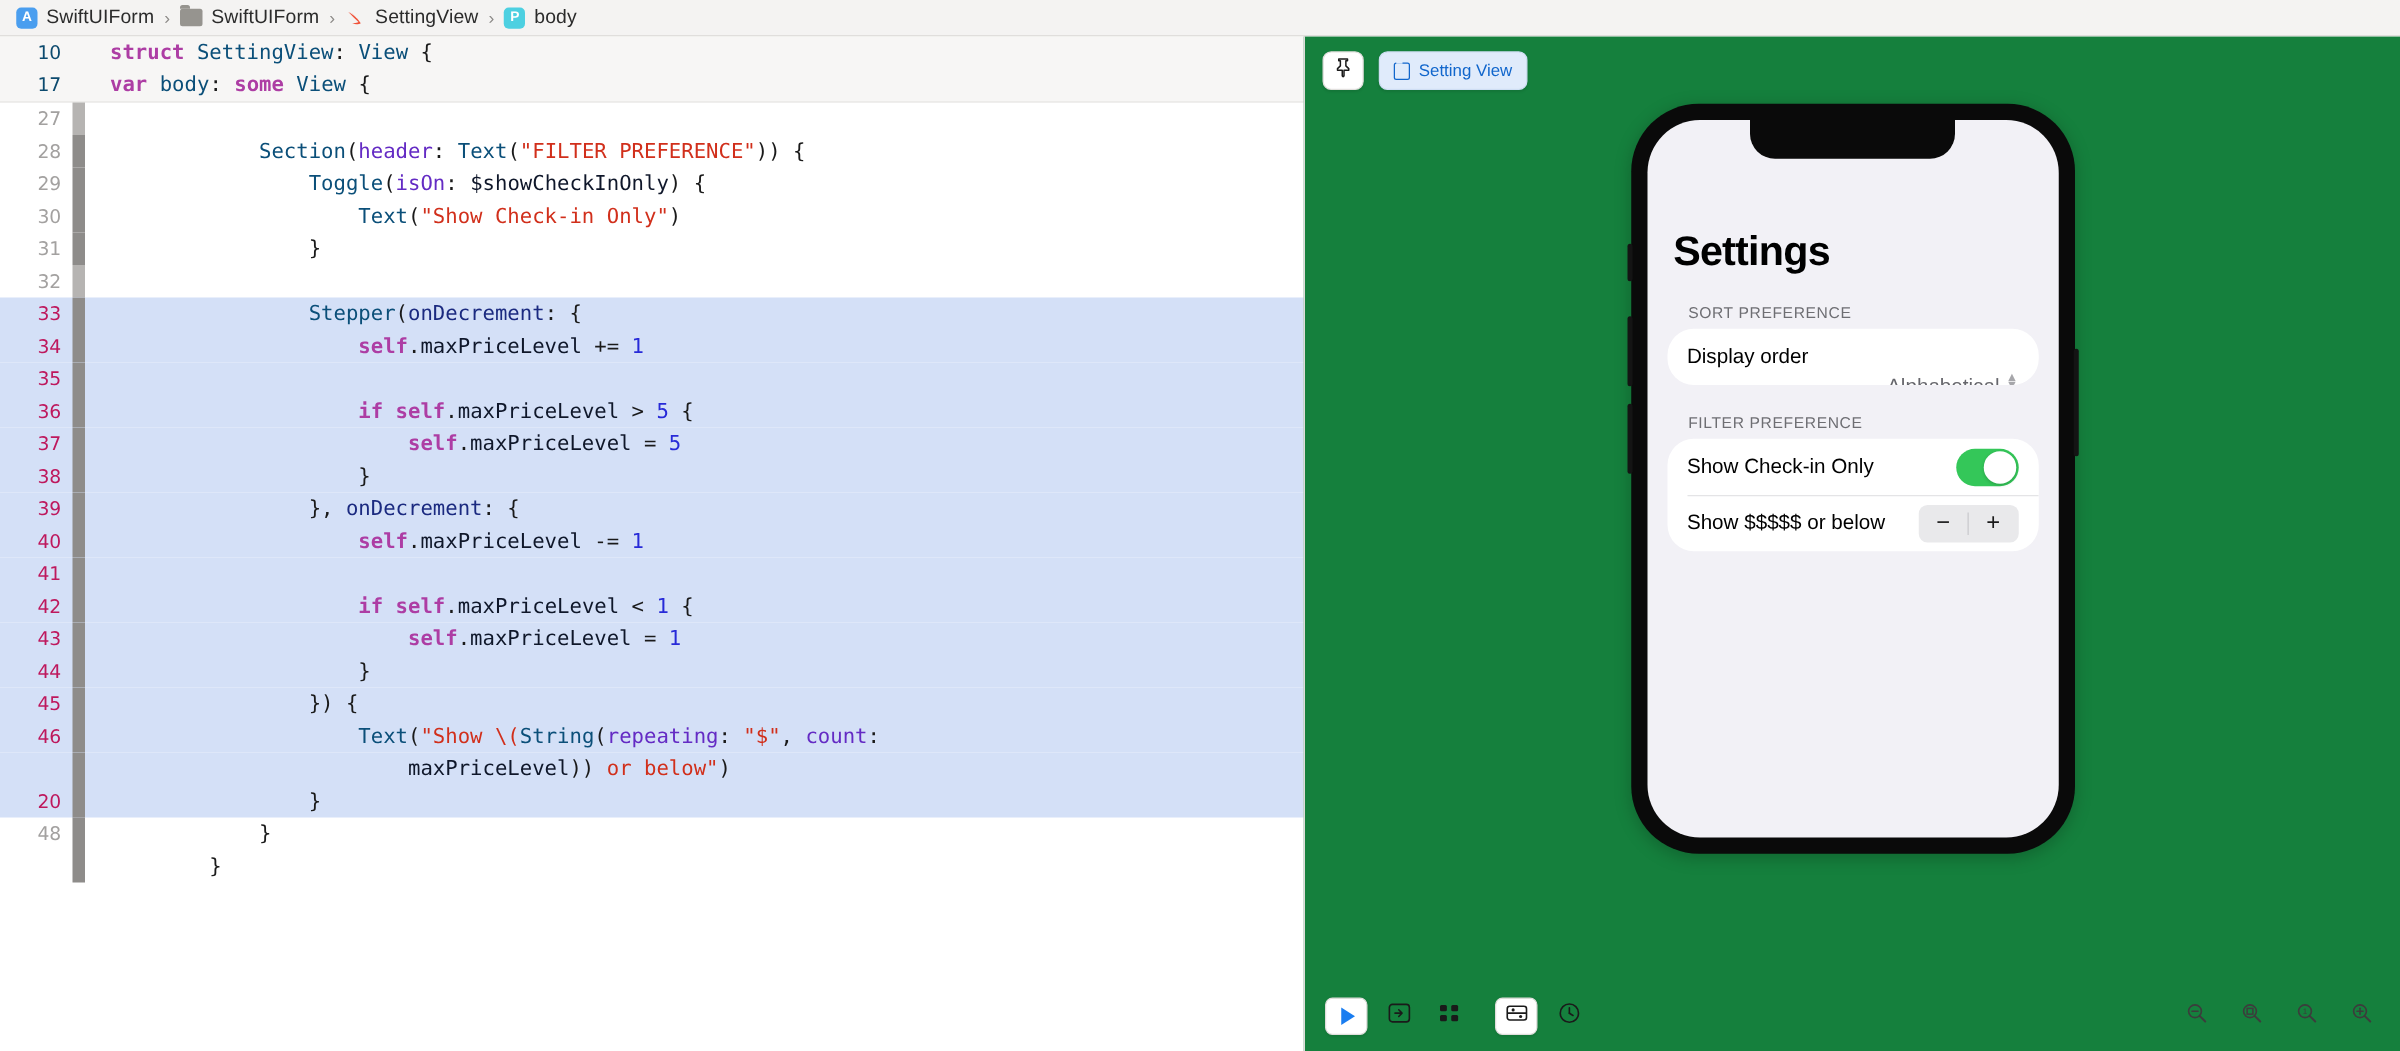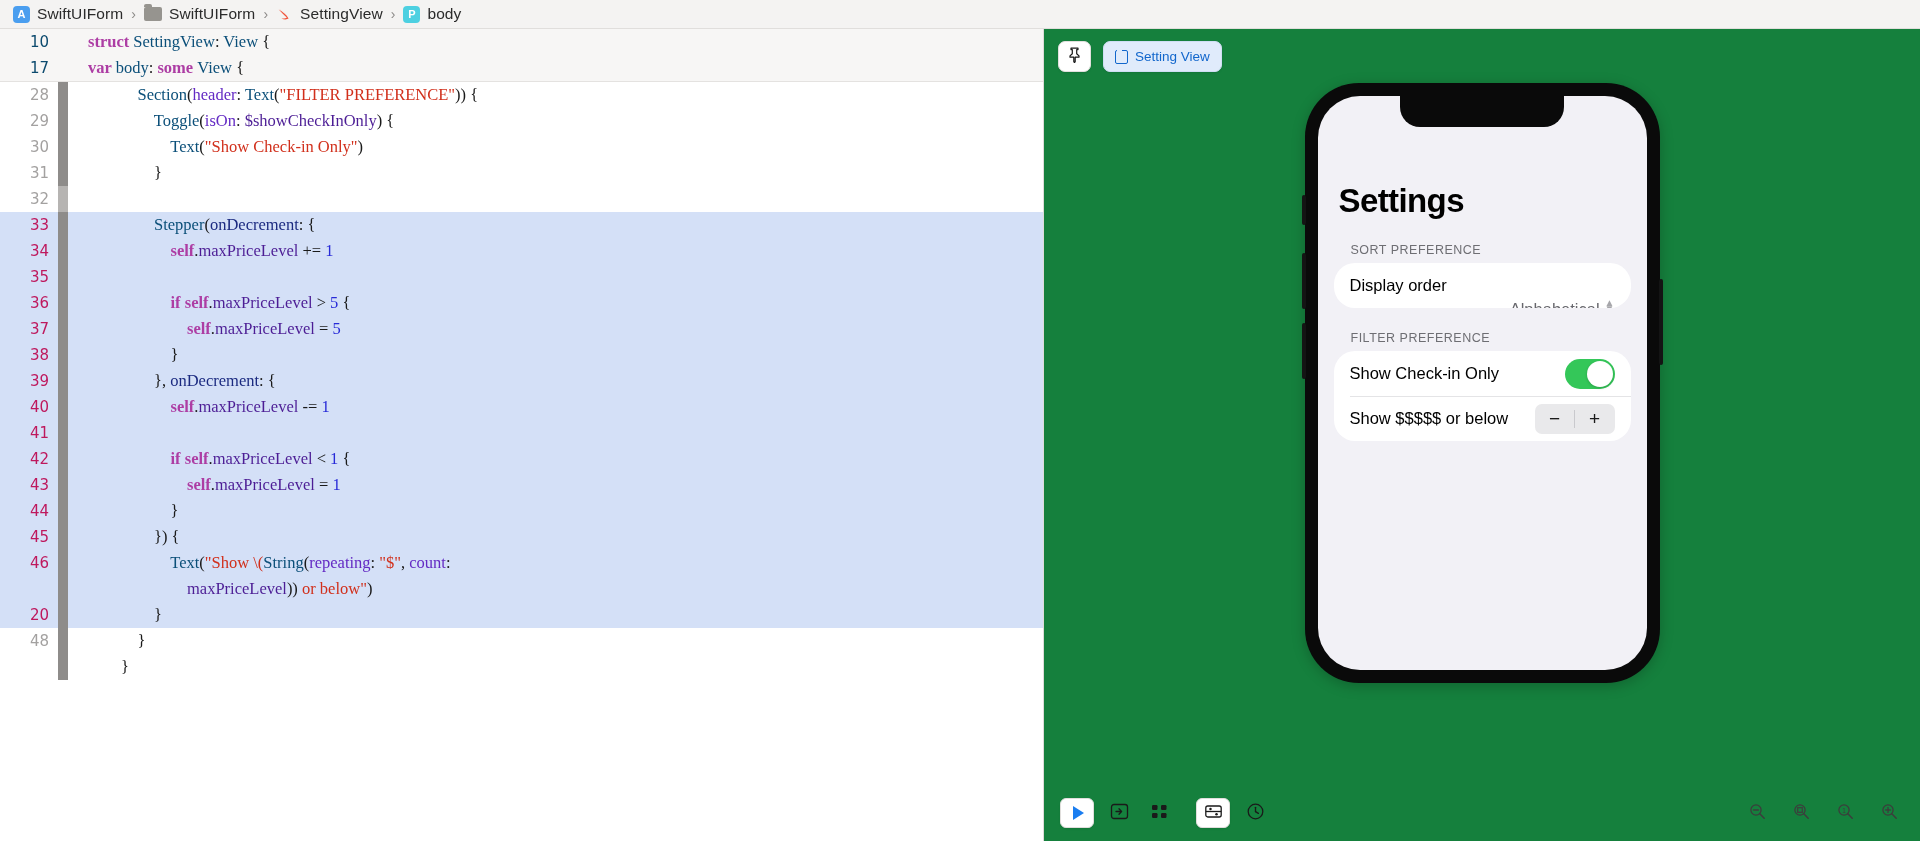--- a/index.html
+++ b/index.html
@@ -117,29 +117,29 @@
   .code-line.sel .ln { color: #be185d; }
 
   .gutter {
     width: 10px; min-width: 10px;
     align-self: stretch;
     position: relative;
   }
   .gutter.mod { background: #8e8c8a; }
   .gutter.mod-light { background: #b6b4b2; }
 
-  .src { padding-left: 20px; font-family: Liberation Serif, serif; }
+  .src { padding-left: 20px; }
 
   
   .k   { color: #ad3da4; font-weight: 700; }  
   .t   { color: #0b4f79; }                    
   .s   { color: #d12f1b; }                    
   .n   { color: #272ad8; }                    
   .p   { color: #642bc4; }                    
-  .prop{ color: #4c1d95; }                    
+  .prop{ color: #0f172a; }                    
   .pl  { color: #1a1a1a; }                    
   .fn  { color: #1b2a80; }                    
 
   
   .preview {
     flex: 1;
     background: #15803d;
     position: relative;
     display: flex;
     flex-direction: column;
@@ -367,20 +367,21 @@
   </div>
 
   <div class="split">
 
     <div class="editor">
       <div class="frozen" id="frozen-lines">
           <div class="code-line"><div class="ln">10</div><div class="gutter"></div><div class="src"><span class="k">struct </span><span class="t">SettingView</span><span class="pl">: </span><span class="t">View</span><span class="pl"> {</span></div></div>
           <div class="code-line"><div class="ln">17</div><div class="gutter"></div><div class="src"><span class="k">var </span><span class="t">body</span><span class="pl">: </span><span class="k">some </span><span class="t">View</span><span class="pl"> {</span></div></div>
         </div>
       <div id="code-lines">
+          <div class="code-line"><div class="ln">27</div><div class="gutter mod-light"></div><div class="src"></div></div>
           <div class="code-line"><div class="ln">28</div><div class="gutter mod"></div><div class="src"><span class="t">            Section</span><span class="pl">(</span><span class="p">header</span><span class="pl">: </span><span class="t">Text</span><span class="pl">(</span><span class="s">"FILTER PREFERENCE"</span><span class="pl">)) {</span></div></div>
           <div class="code-line"><div class="ln">29</div><div class="gutter mod"></div><div class="src"><span class="t">                Toggle</span><span class="pl">(</span><span class="p">isOn</span><span class="pl">: </span><span class="prop">$showCheckInOnly</span><span class="pl">) {</span></div></div>
           <div class="code-line"><div class="ln">30</div><div class="gutter mod"></div><div class="src"><span class="t">                    Text</span><span class="pl">(</span><span class="s">"Show Check-in Only"</span><span class="pl">)</span></div></div>
           <div class="code-line"><div class="ln">31</div><div class="gutter mod"></div><div class="src"><span class="pl">                }</span></div></div>
           <div class="code-line"><div class="ln">32</div><div class="gutter mod-light"></div><div class="src"></div></div>
           <div class="code-line sel"><div class="ln">33</div><div class="gutter mod"></div><div class="src"><span class="t">                Stepper</span><span class="pl">(</span><span class="fn">onDecrement</span><span class="pl">: {</span></div></div>
           <div class="code-line sel"><div class="ln">34</div><div class="gutter mod"></div><div class="src"><span class="k">                    self</span><span class="pl">.</span><span class="prop">maxPriceLevel</span><span class="pl"> += </span><span class="n">1</span></div></div>
           <div class="code-line sel"><div class="ln">35</div><div class="gutter mod"></div><div class="src"></div></div>
           <div class="code-line sel"><div class="ln">36</div><div class="gutter mod"></div><div class="src"><span class="k">                    if </span><span class="k">self</span><span class="pl">.</span><span class="prop">maxPriceLevel</span><span class="pl"> &gt; </span><span class="n">5</span><span class="pl"> {</span></div></div>
           <div class="code-line sel"><div class="ln">37</div><div class="gutter mod"></div><div class="src"><span class="k">                        self</span><span class="pl">.</span><span class="prop">maxPriceLevel</span><span class="pl"> = </span><span class="n">5</span></div></div>

